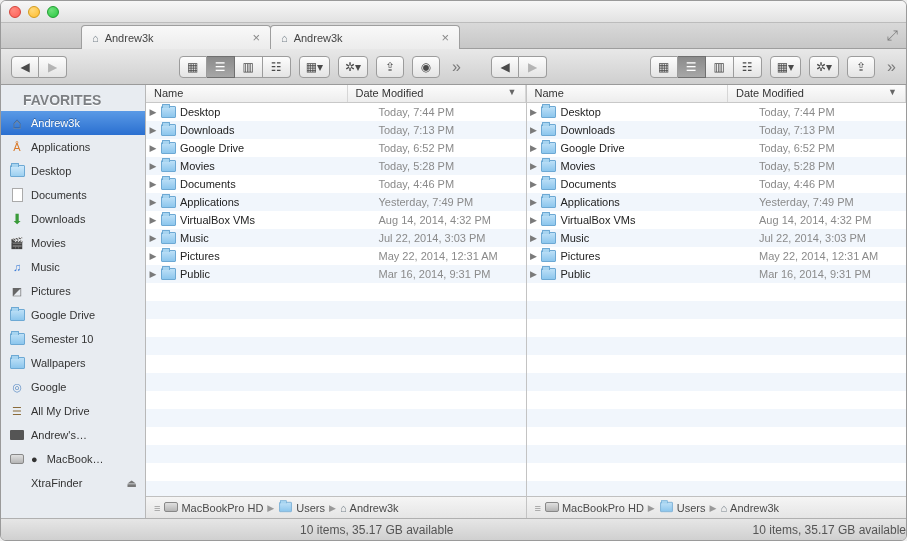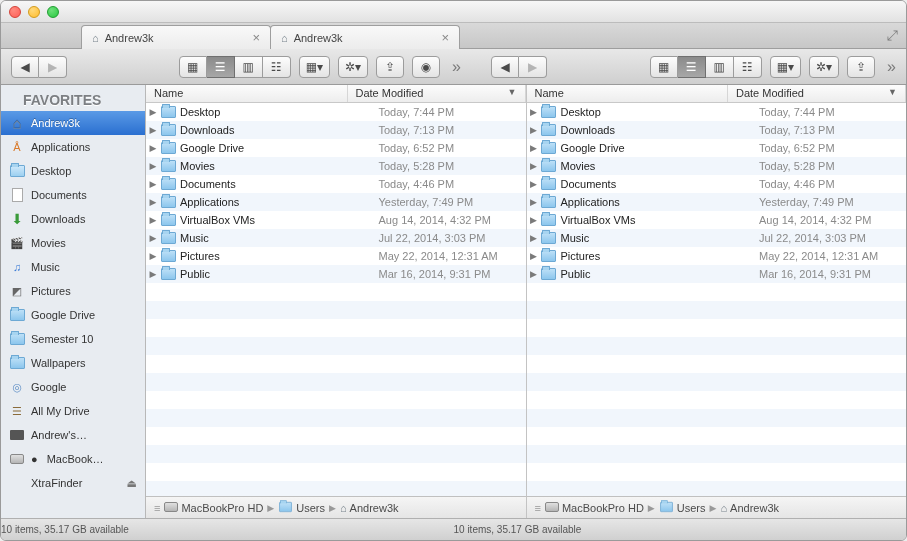--- a/index.html
+++ b/index.html
@@ -43,21 +43,21 @@
 .row{height:18px;display:flex;align-items:center}
 .row.odd{background:#f1f6fc}
 .row .tri{width:14px;text-align:center;color:#7a7a7a;font-size:9px}
 .row .ficon{width:16px;height:14px;display:inline-flex;align-items:center;justify-content:center;margin-right:4px}
 .row .rname{flex:1;color:#222;padding-left:0}
 .row .rdate{width:155px;color:#8a8a8a;padding-left:8px}
 .pathbar{height:22px;border-top:1px solid #c0c0c0;background:linear-gradient(#f5f5f5,#e5e5e5);display:flex;align-items:center;padding:0 8px;gap:4px;color:#4b4b4b;font-size:10px}
 .pathbar .pc{display:flex;align-items:center;gap:3px}
 .pathbar .sep{color:#999;font-size:9px}
 .statusbar{height:22px;background:linear-gradient(#e6e6e6,#d0d0d0);border-top:1px solid #b0b0b0;display:flex}
-.statusbar .half{flex:1;text-align:left;line-height:22px;color:#555;font-size:10px}
+.statusbar .half{flex:1;text-align:right;line-height:22px;color:#555;font-size:12px}
 .folder-icon{width:15px;height:12px;background:linear-gradient(#bde0f7,#8cc6ed);border:1px solid #6da9d4;border-radius:1px;position:relative;display:inline-block}
 .folder-icon::before{content:"";position:absolute;top:-3px;left:0;width:6px;height:3px;background:#a7d4f0;border:1px solid #6da9d4;border-bottom:none;border-radius:1px 1px 0 0}
 .home-icon{color:#7b868f}
 .hd-icon{width:14px;height:10px;background:linear-gradient(#e0e0e0,#b5b5b5);border:1px solid #888;border-radius:2px;display:inline-block}
 .doc-icon{width:11px;height:14px;background:#fff;border:1px solid #aaa;display:inline-block;position:relative}
 </style>
 </head>
 <body>
 
 <div class="titlebar">

